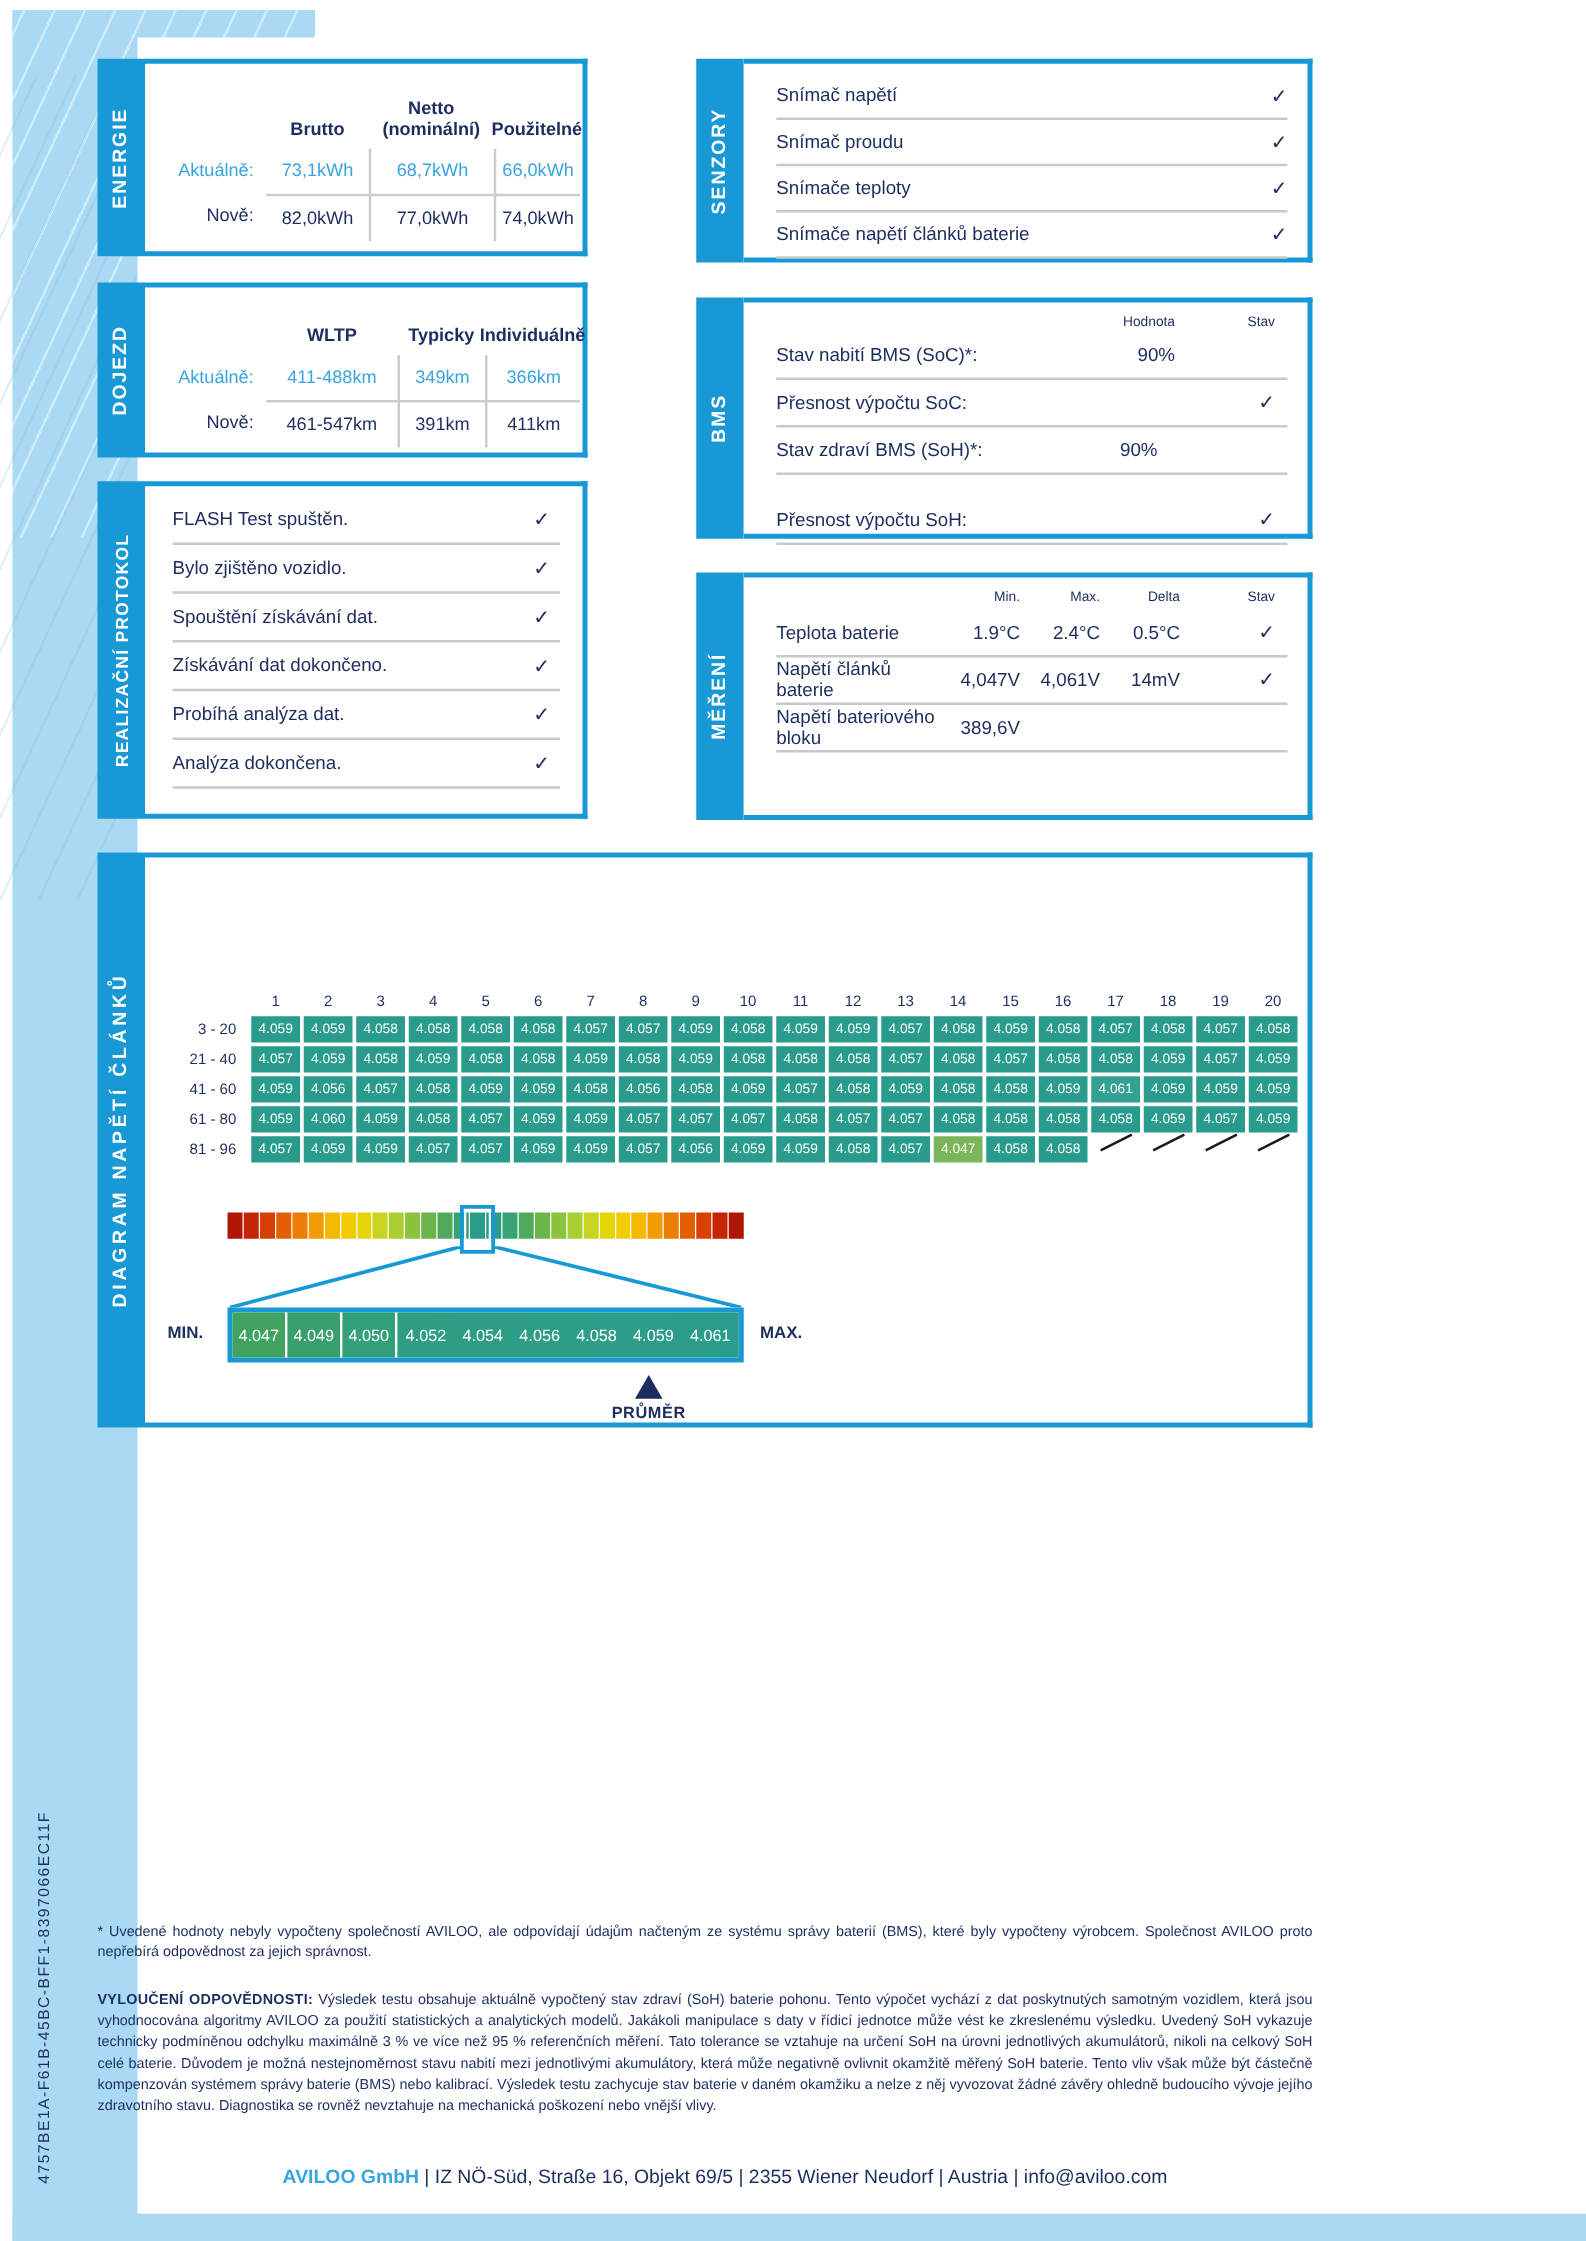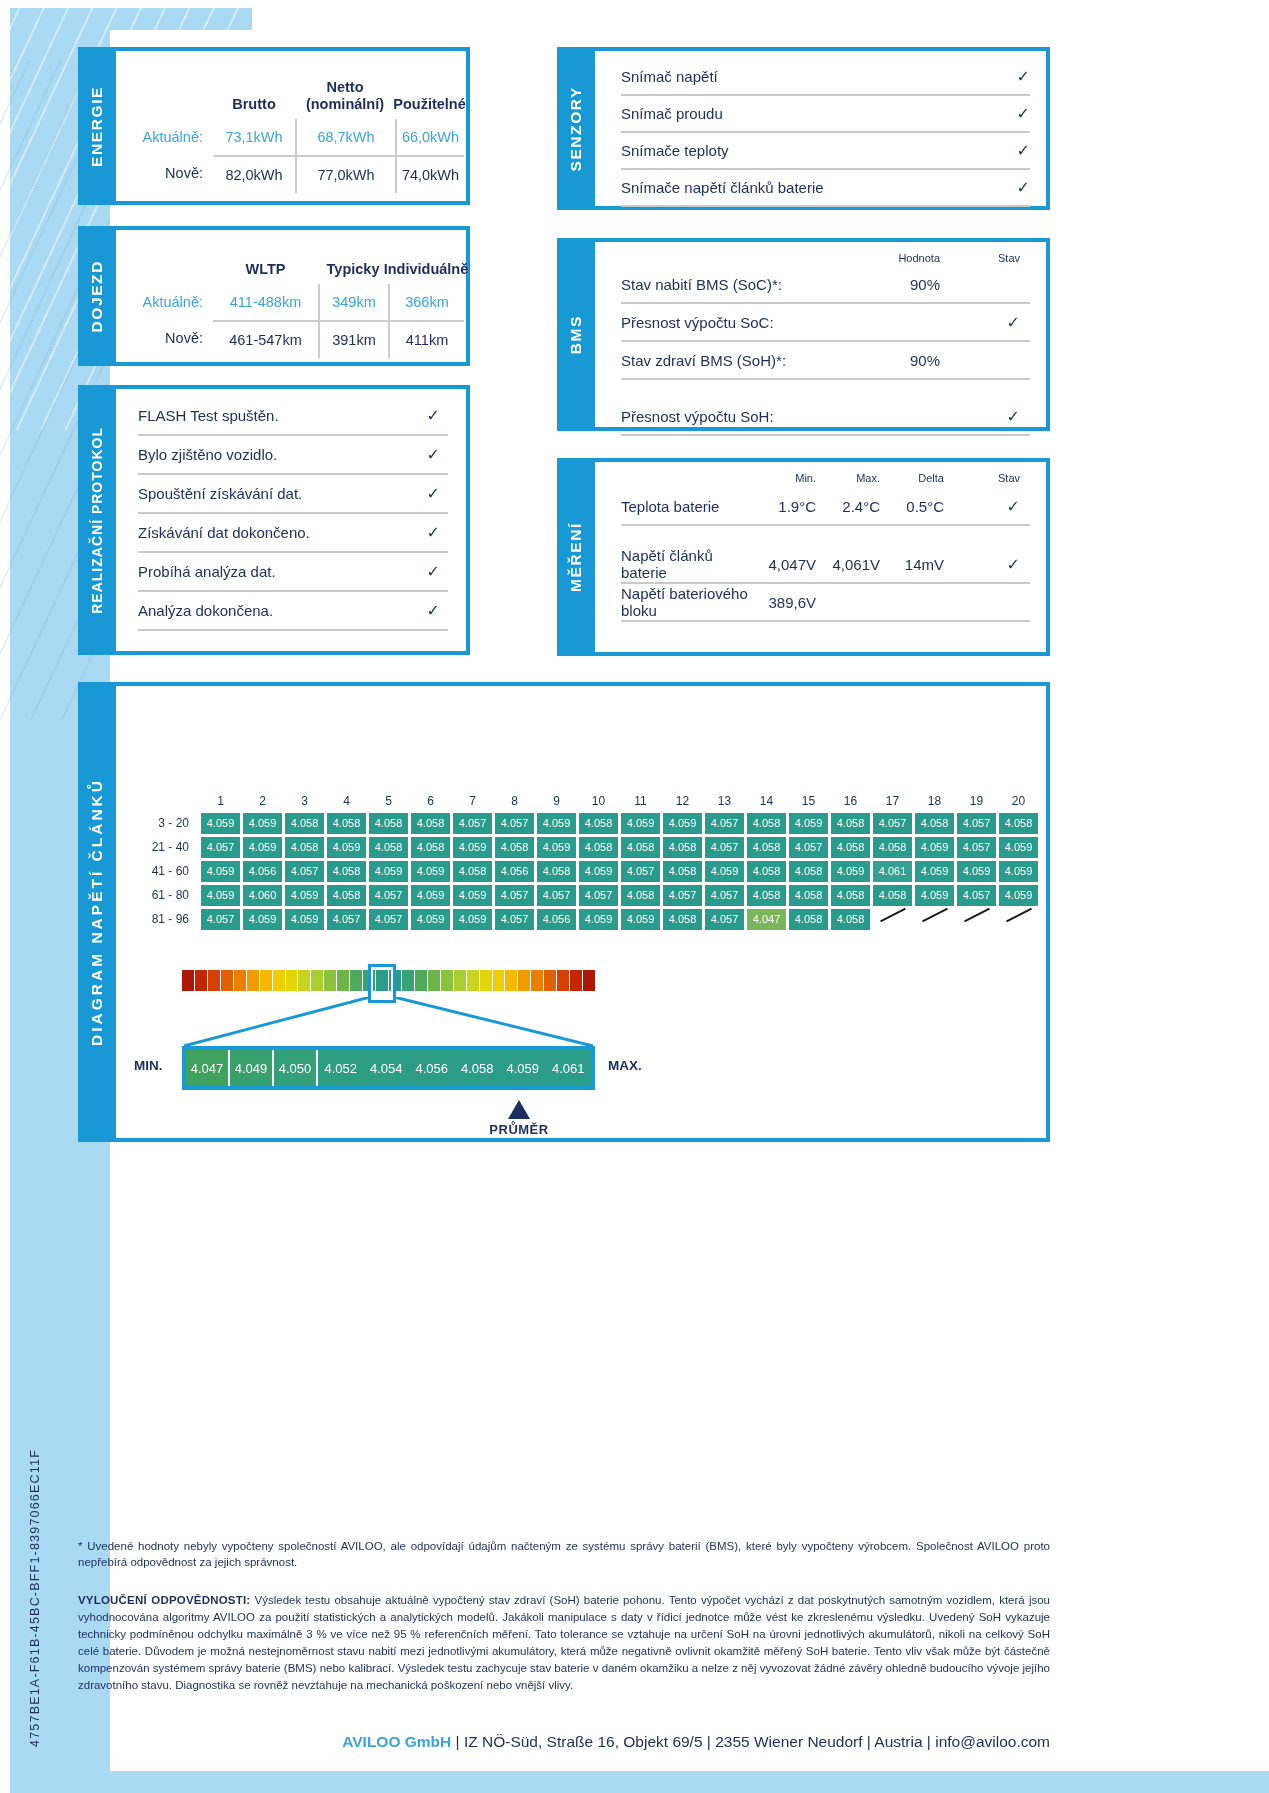--- a/index.html
+++ b/index.html
@@ -75,21 +75,21 @@
   .minmax{position:absolute;font-size:13.5px;font-weight:bold;top:372px;}
   .min-l{left:18px;} .max-l{left:492px;}
   .avg-tri{position:absolute;left:392px;top:414px;width:0;height:0;
     border-left:11px solid transparent;border-right:11px solid transparent;border-bottom:19px solid #1c2d5e;}
   .avg-lbl{position:absolute;left:343px;top:436px;width:120px;text-align:center;
     font-size:13px;font-weight:bold;letter-spacing:.5px;}
   
   .footnote{position:absolute;left:78px;top:1538px;width:972px;font-size:11.5px;line-height:16px;text-align:justify;}
   .disclaimer{position:absolute;left:78px;top:1592px;width:972px;font-size:11.5px;line-height:17px;text-align:justify;}
   .disclaimer b{letter-spacing:.2px;}
-  .footerline{position:absolute;left:110px;top:1733px;width:940px;text-align:right;font-size:15.5px;}
+  .footerline{position:absolute;left:110px;top:1733px;width:940px;text-align:center;font-size:15.5px;}
   .footerline .brand{color:#3aa3e0;font-weight:bold;}
 </style>
 </head>
 <body>
 
 <div class="band-left"></div>
 <div class="band-top"></div>
 <div class="band-bottom"></div>
 <div class="hatch"></div>
 <div class="hatch2"></div>
@@ -196,21 +196,21 @@
       <div class="row sep" style="height:36px;">
           <span class="lbl">Stav nabití BMS (SoC)*:</span>
           <span class="c90">90%</span>
           <span class="c80 chk"></span>
         </div>
       <div class="row sep" style="height:36px;">
           <span class="lbl">Přesnost výpočtu SoC:</span>
           <span class="c90"></span>
           <span class="c80 chk">✓</span>
         </div>
-      <div class="row sep" style="height:36px;">
+      <div class="row sep" style="height:36px;gap:14px;">
           <span class="lbl">Stav zdraví BMS (SoH)*:</span>
           <span class="c90">90%</span>
           <span class="c80 chk"></span>
         </div>
       <div class="row sep" style="height:36px;margin-top:18px;">
           <span class="lbl">Přesnost výpočtu SoH:</span>
           <span class="c90"></span>
           <span class="c80 chk">✓</span>
         </div>
     </div>
@@ -264,21 +264,21 @@
       <span class="c76">Stav</span>
     </div>
     <div class="rows" style="padding-top:2px;">
       <div class="row sep" style="height:36px;">
           <span class="lbl">Teplota baterie</span>
           <span class="c64">1.9°C</span>
           <span class="c64">2.4°C</span>
           <span class="c64">0.5°C</span>
           <span class="c76 chk">✓</span>
         </div>
-      <div class="row sep" style="height:36px;margin-top:20px;">
+      <div class="row sep" style="height:36px;">
           <span class="lbl">Napětí článků baterie</span>
           <span class="c64">4,047V</span>
           <span class="c64">4,061V</span>
           <span class="c64">14mV</span>
           <span class="c76 chk">✓</span>
         </div>
       <div class="row sep" style="height:36px;">
           <span class="lbl">Napětí bateriového bloku</span>
           <span class="c64">389,6V</span>
           <span class="c64"></span>

